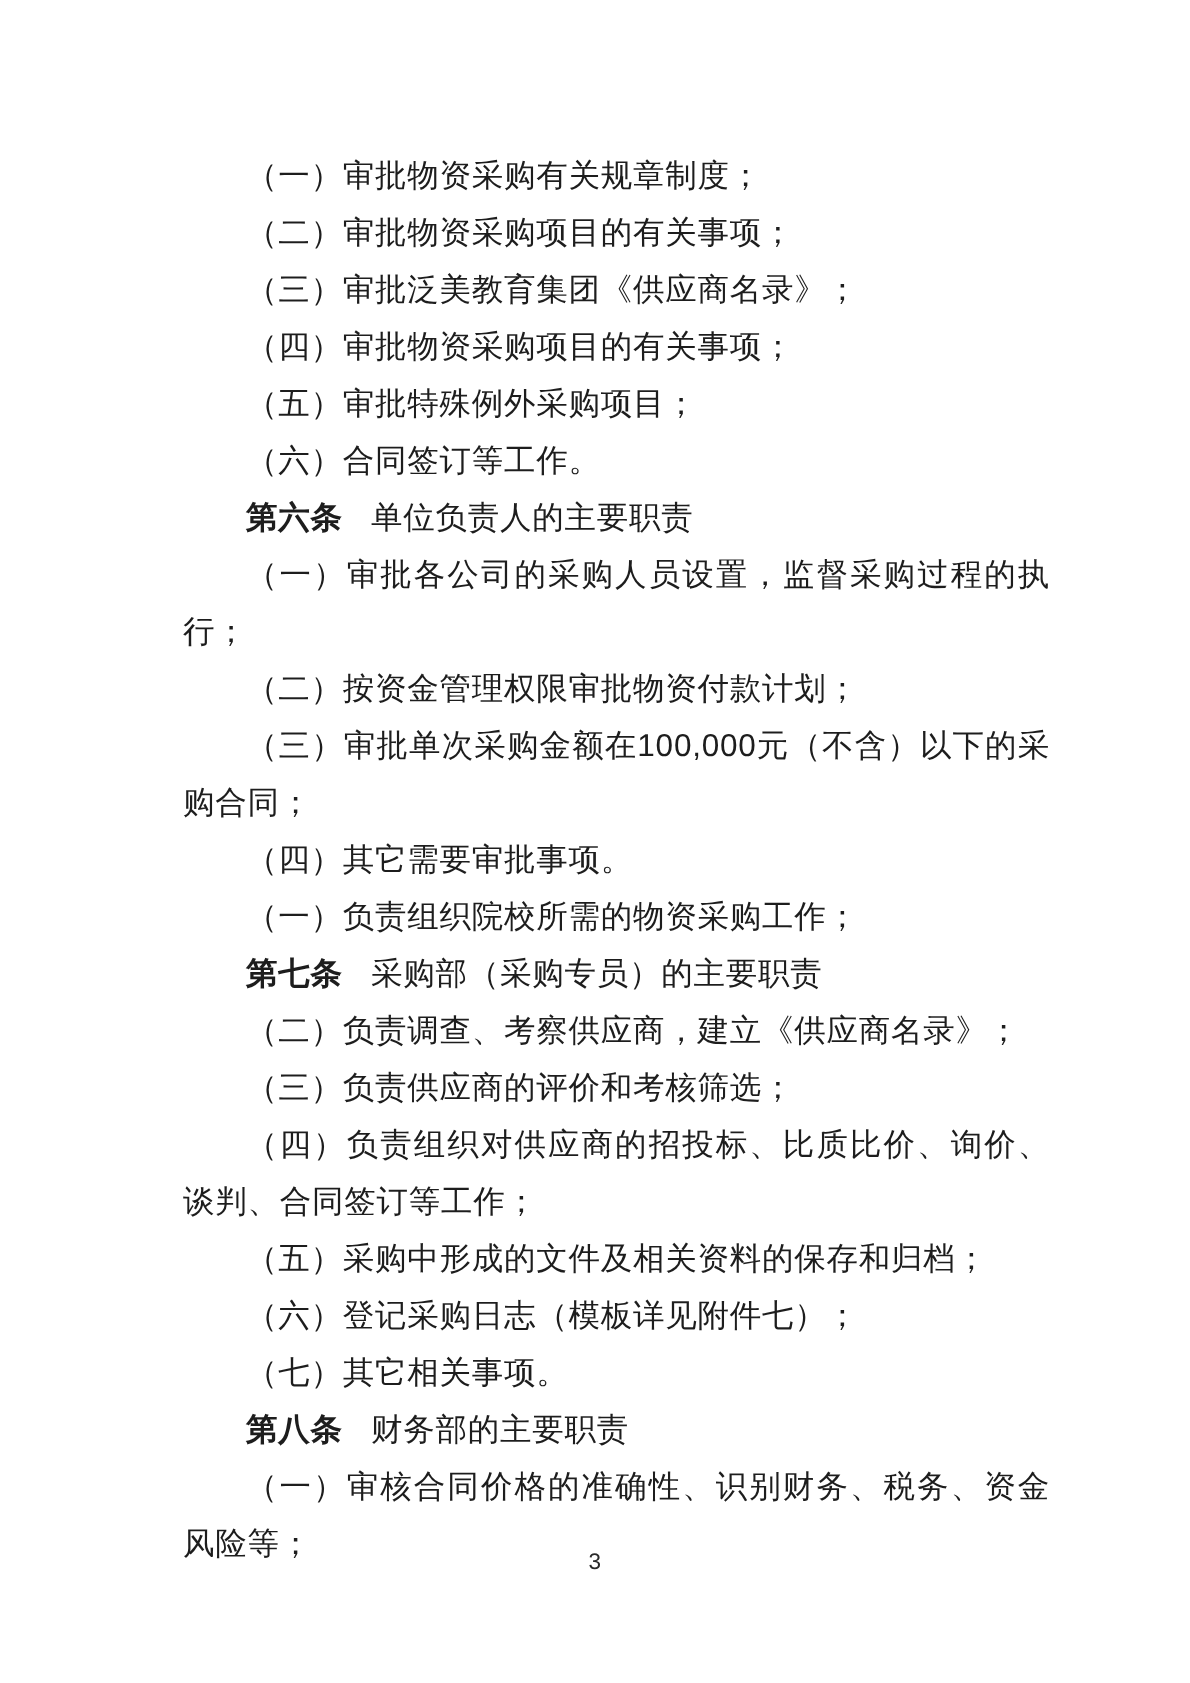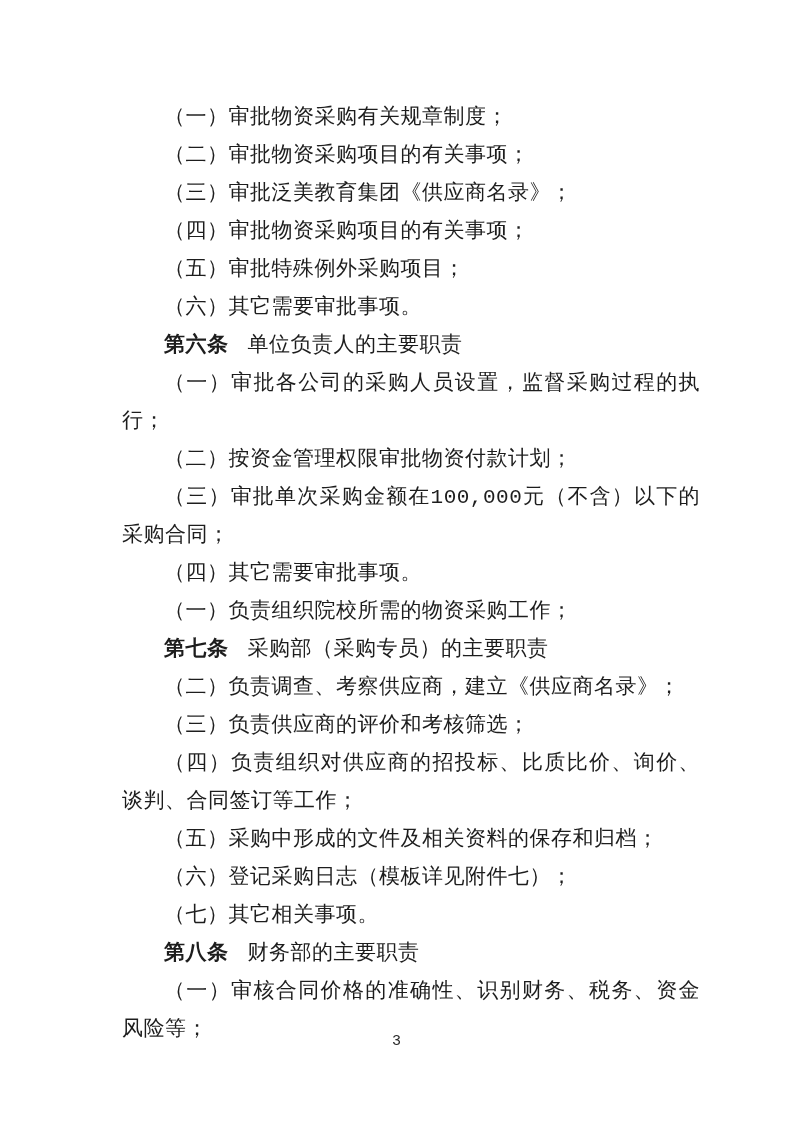--- a/index.html
+++ b/index.html
@@ -6,21 +6,21 @@
     margin: 0;
     padding: 0;
     background: #ffffff;
   }
   .doc-page {
     position: relative;
     width: 793px;
     height: 1122px;
     background: #ffffff;
     overflow: hidden;
-    font-family: Liberation Mono, monospace;
+    font-family: Liberation Sans, sans-serif;
     color: #1d1d1d;
   }
   .content {
     position: absolute;
     left: 122px;
     top: 99px;
     width: 578px;
   }
   p.line {
     margin: 0;
@@ -51,21 +51,21 @@
 <body>
 
 <div class="doc-page">
   <div class="content">
 
     <p class="line">（一）审批物资采购有关规章制度；</p>
     <p class="line">（二）审批物资采购项目的有关事项；</p>
     <p class="line">（三）审批泛美教育集团《供应商名录》；</p>
     <p class="line">（四）审批物资采购项目的有关事项；</p>
     <p class="line">（五）审批特殊例外采购项目；</p>
-    <p class="line">（六）其它需要审批事项。</p>
+    <p class="line">（六）合同签订等工作。</p>
 
     <p class="line article">
       <span class="article-label">第六条</span><span>单位负责人的主要职责</span>
     </p>
 
     <p class="line">（一）审批各公司的采购人员设置，监督采购过程的执行；</p>
     <p class="line">（二）按资金管理权限审批物资付款计划；</p>
     <p class="line">（三）审批单次采购金额在100,000元（不含）以下的采购合同；</p>
     <p class="line">（四）其它需要审批事项。</p>
 

